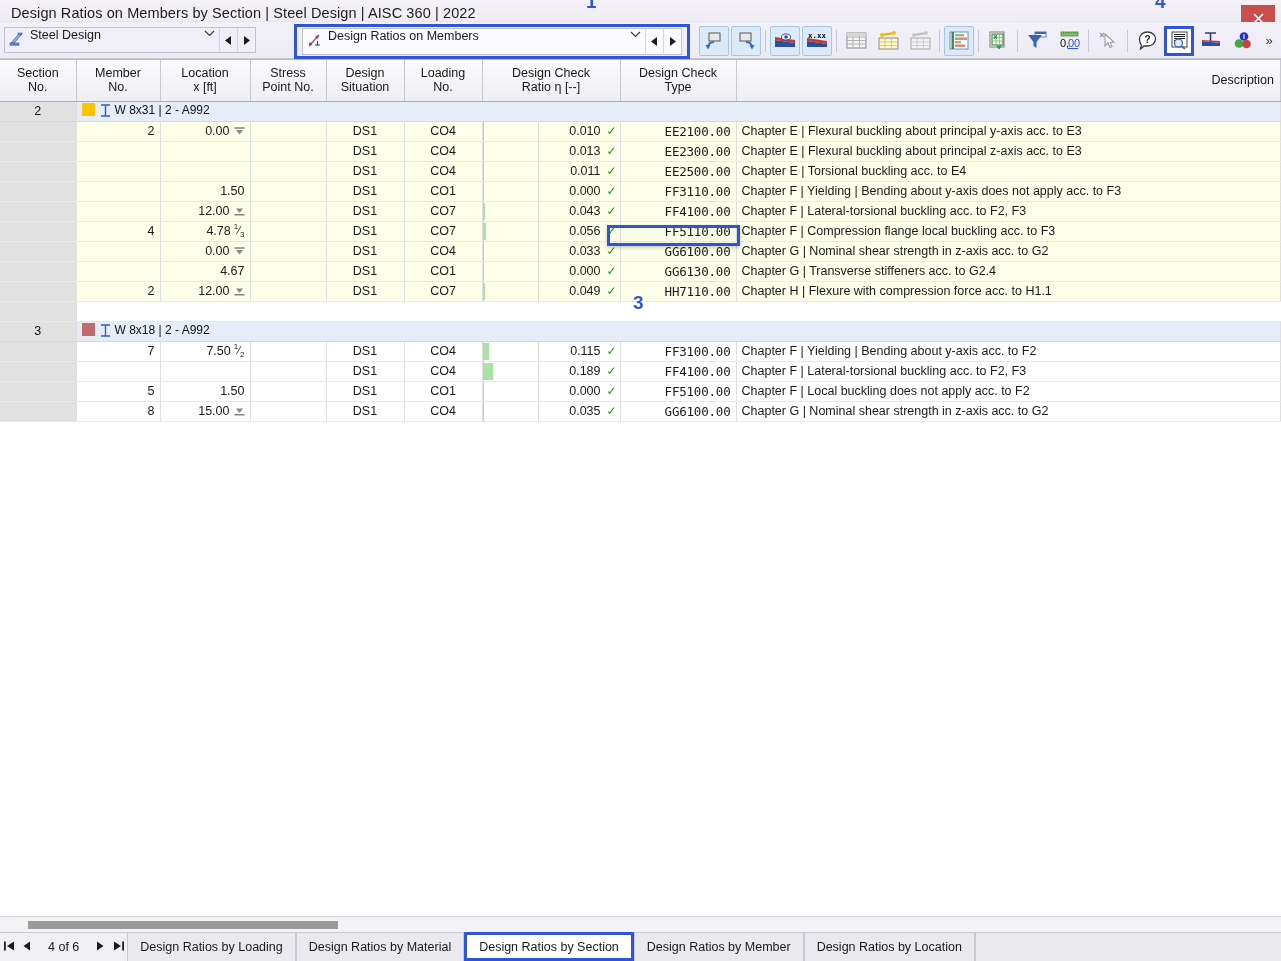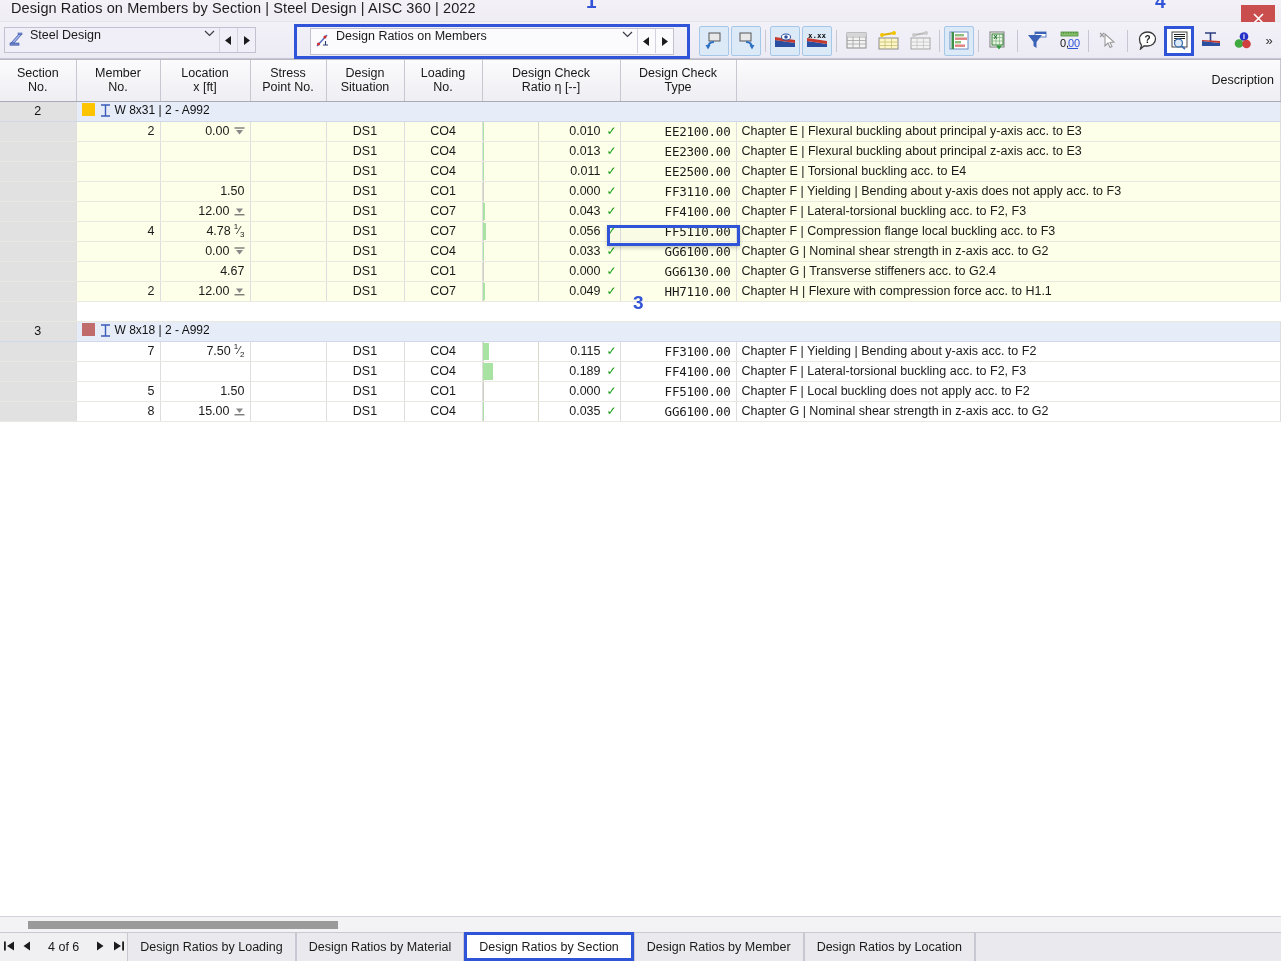--- a/index.html
+++ b/index.html
@@ -19,21 +19,21 @@
     display: flex;
     flex-direction: column;
   }
 
   
   .titlebar {
     height: 22px;
     background: linear-gradient(#f4f2f7, #efedf4);
     border-bottom: 1px solid #e6e4ec;
     display: flex;
-    align-items: flex-start;
+    align-items: flex-end;
     flex: 0 0 auto;
     position: relative;
   }
   .titlebar .title {
     padding-left: 11px;
     font-size: 14.5px;
     color: #1c1c1c;
     letter-spacing: 0.1px;
     white-space: nowrap;
   }
@@ -108,21 +108,21 @@
     flex: 0 0 auto;
   }
   #combo-scope { width: 252px; }
   #combo-table-wrap {
     position: absolute; left: 294px; top: 2px;
     width: 396px; height: 35px;
     border: 3px solid #2f54d8;
     display: flex; align-items: center;
     background: transparent;
   }
-  #combo-table { width: 100%; height: 27px; margin: 0 13px; background:#fbfbfe;}
+  #combo-table { width: 100%; height: 27px; margin: 0 5px; background:#fbfbfe;}
 
   .callout {
     position: absolute;
     font-size: 19px;
     font-weight: 700;
     color: #3354d6;
     font-family: "Liberation Sans", sans-serif;
   }
 
   .tb {

